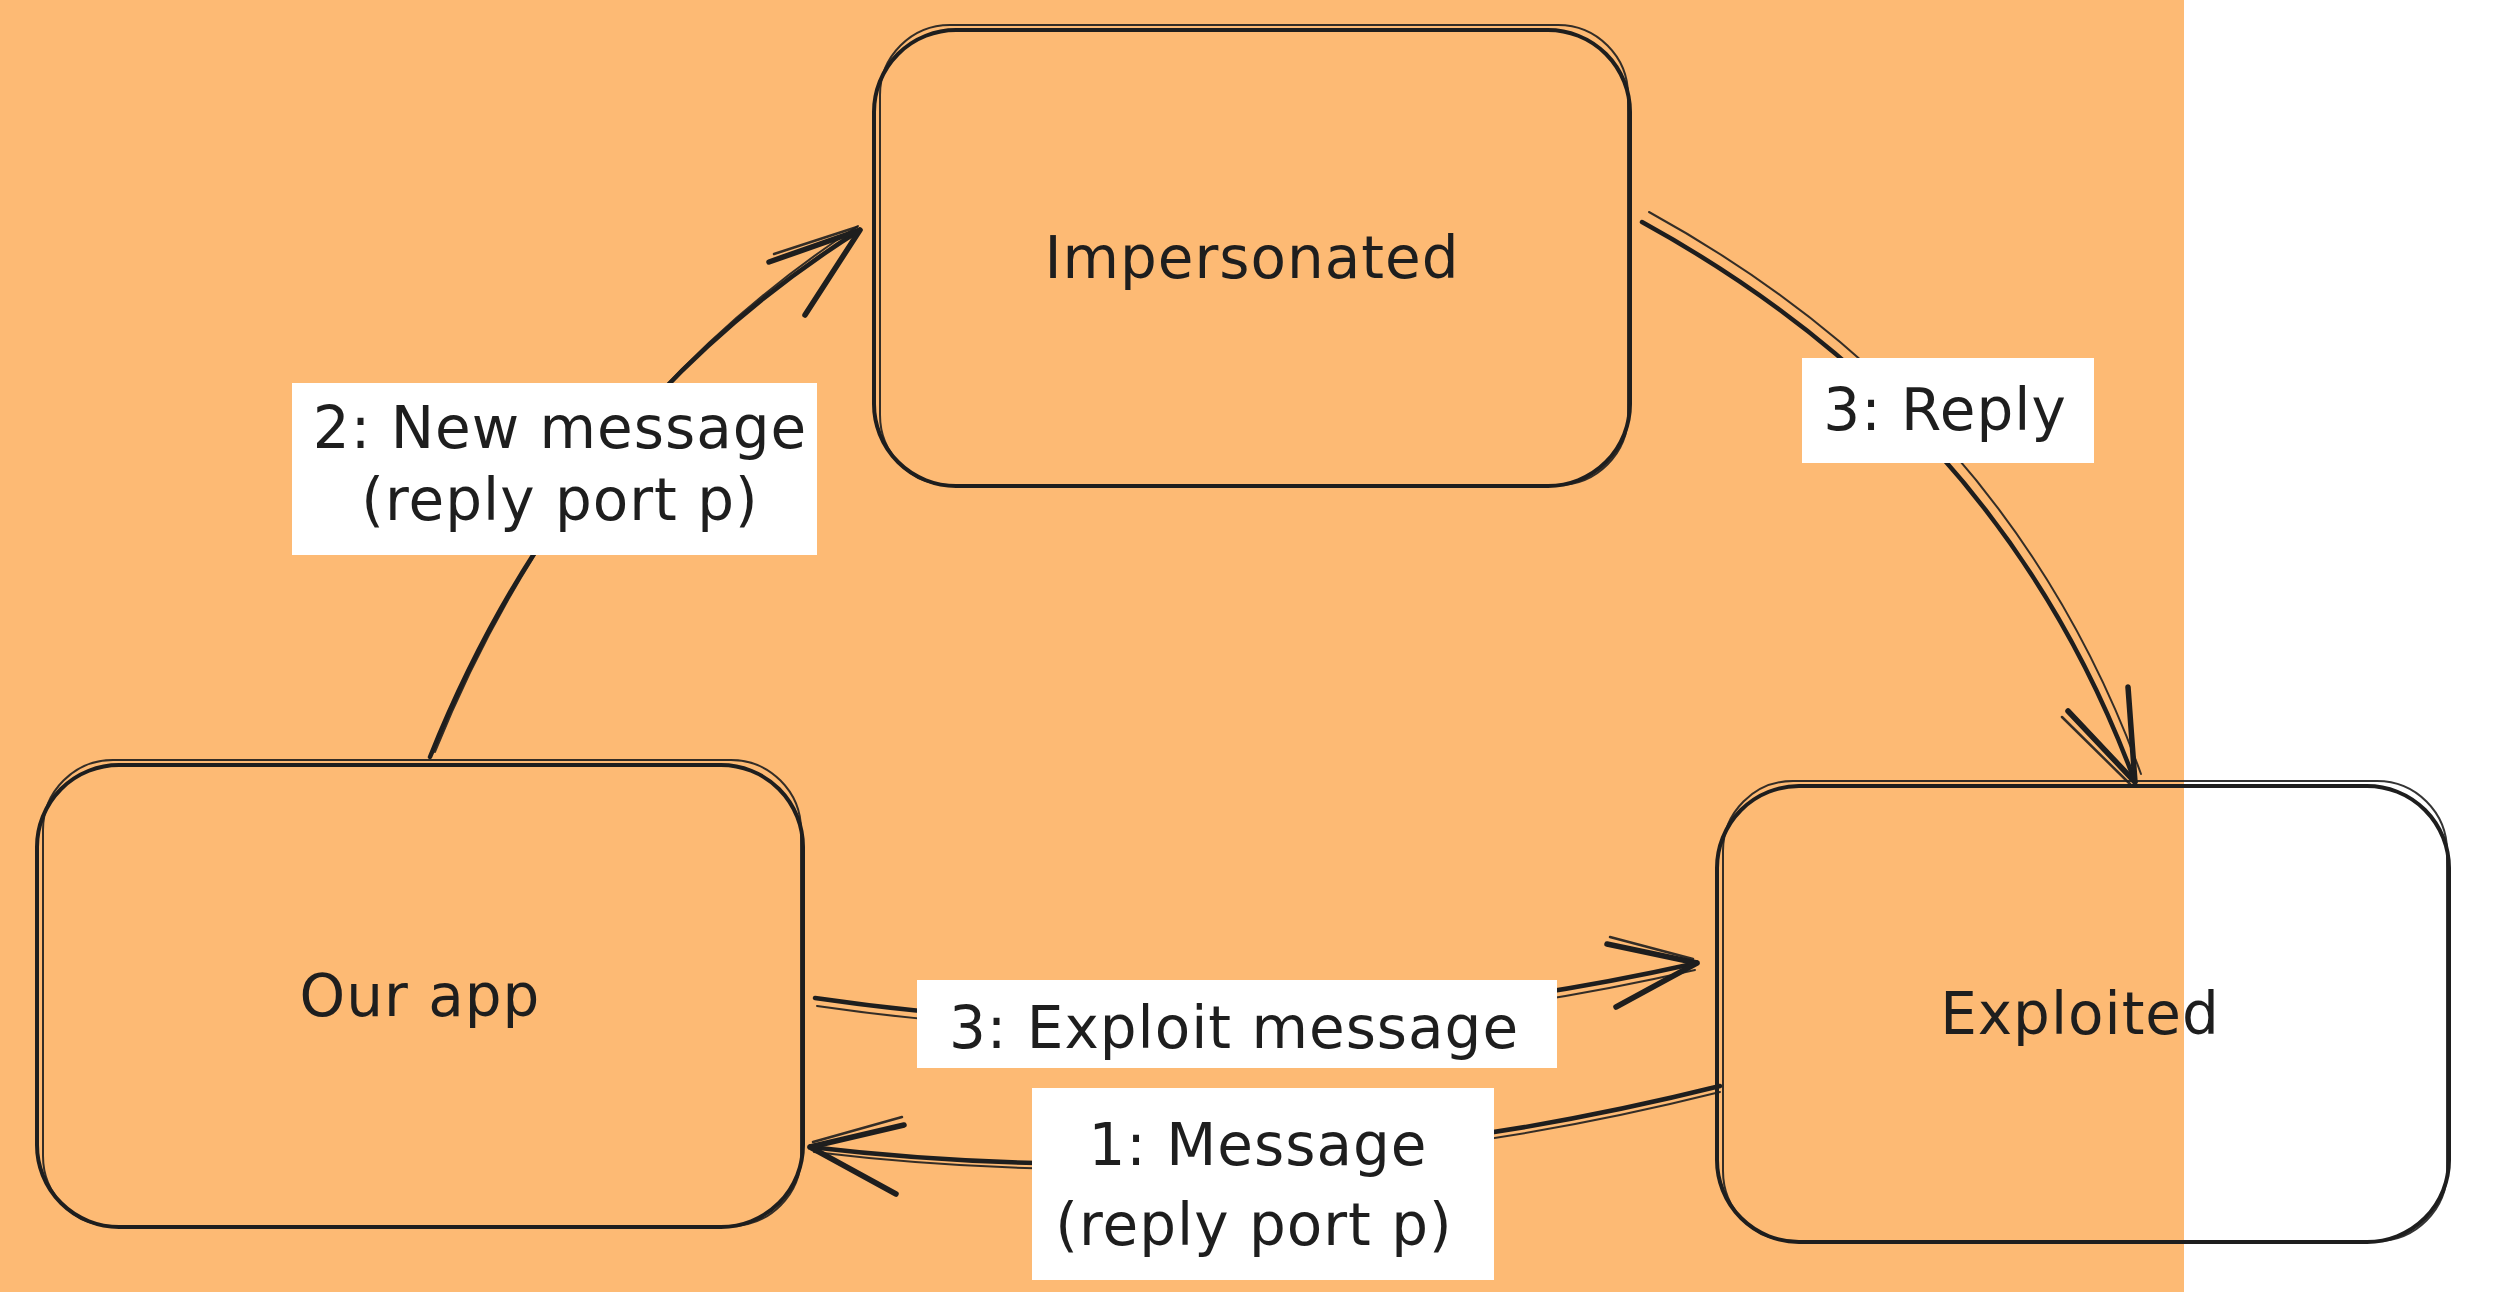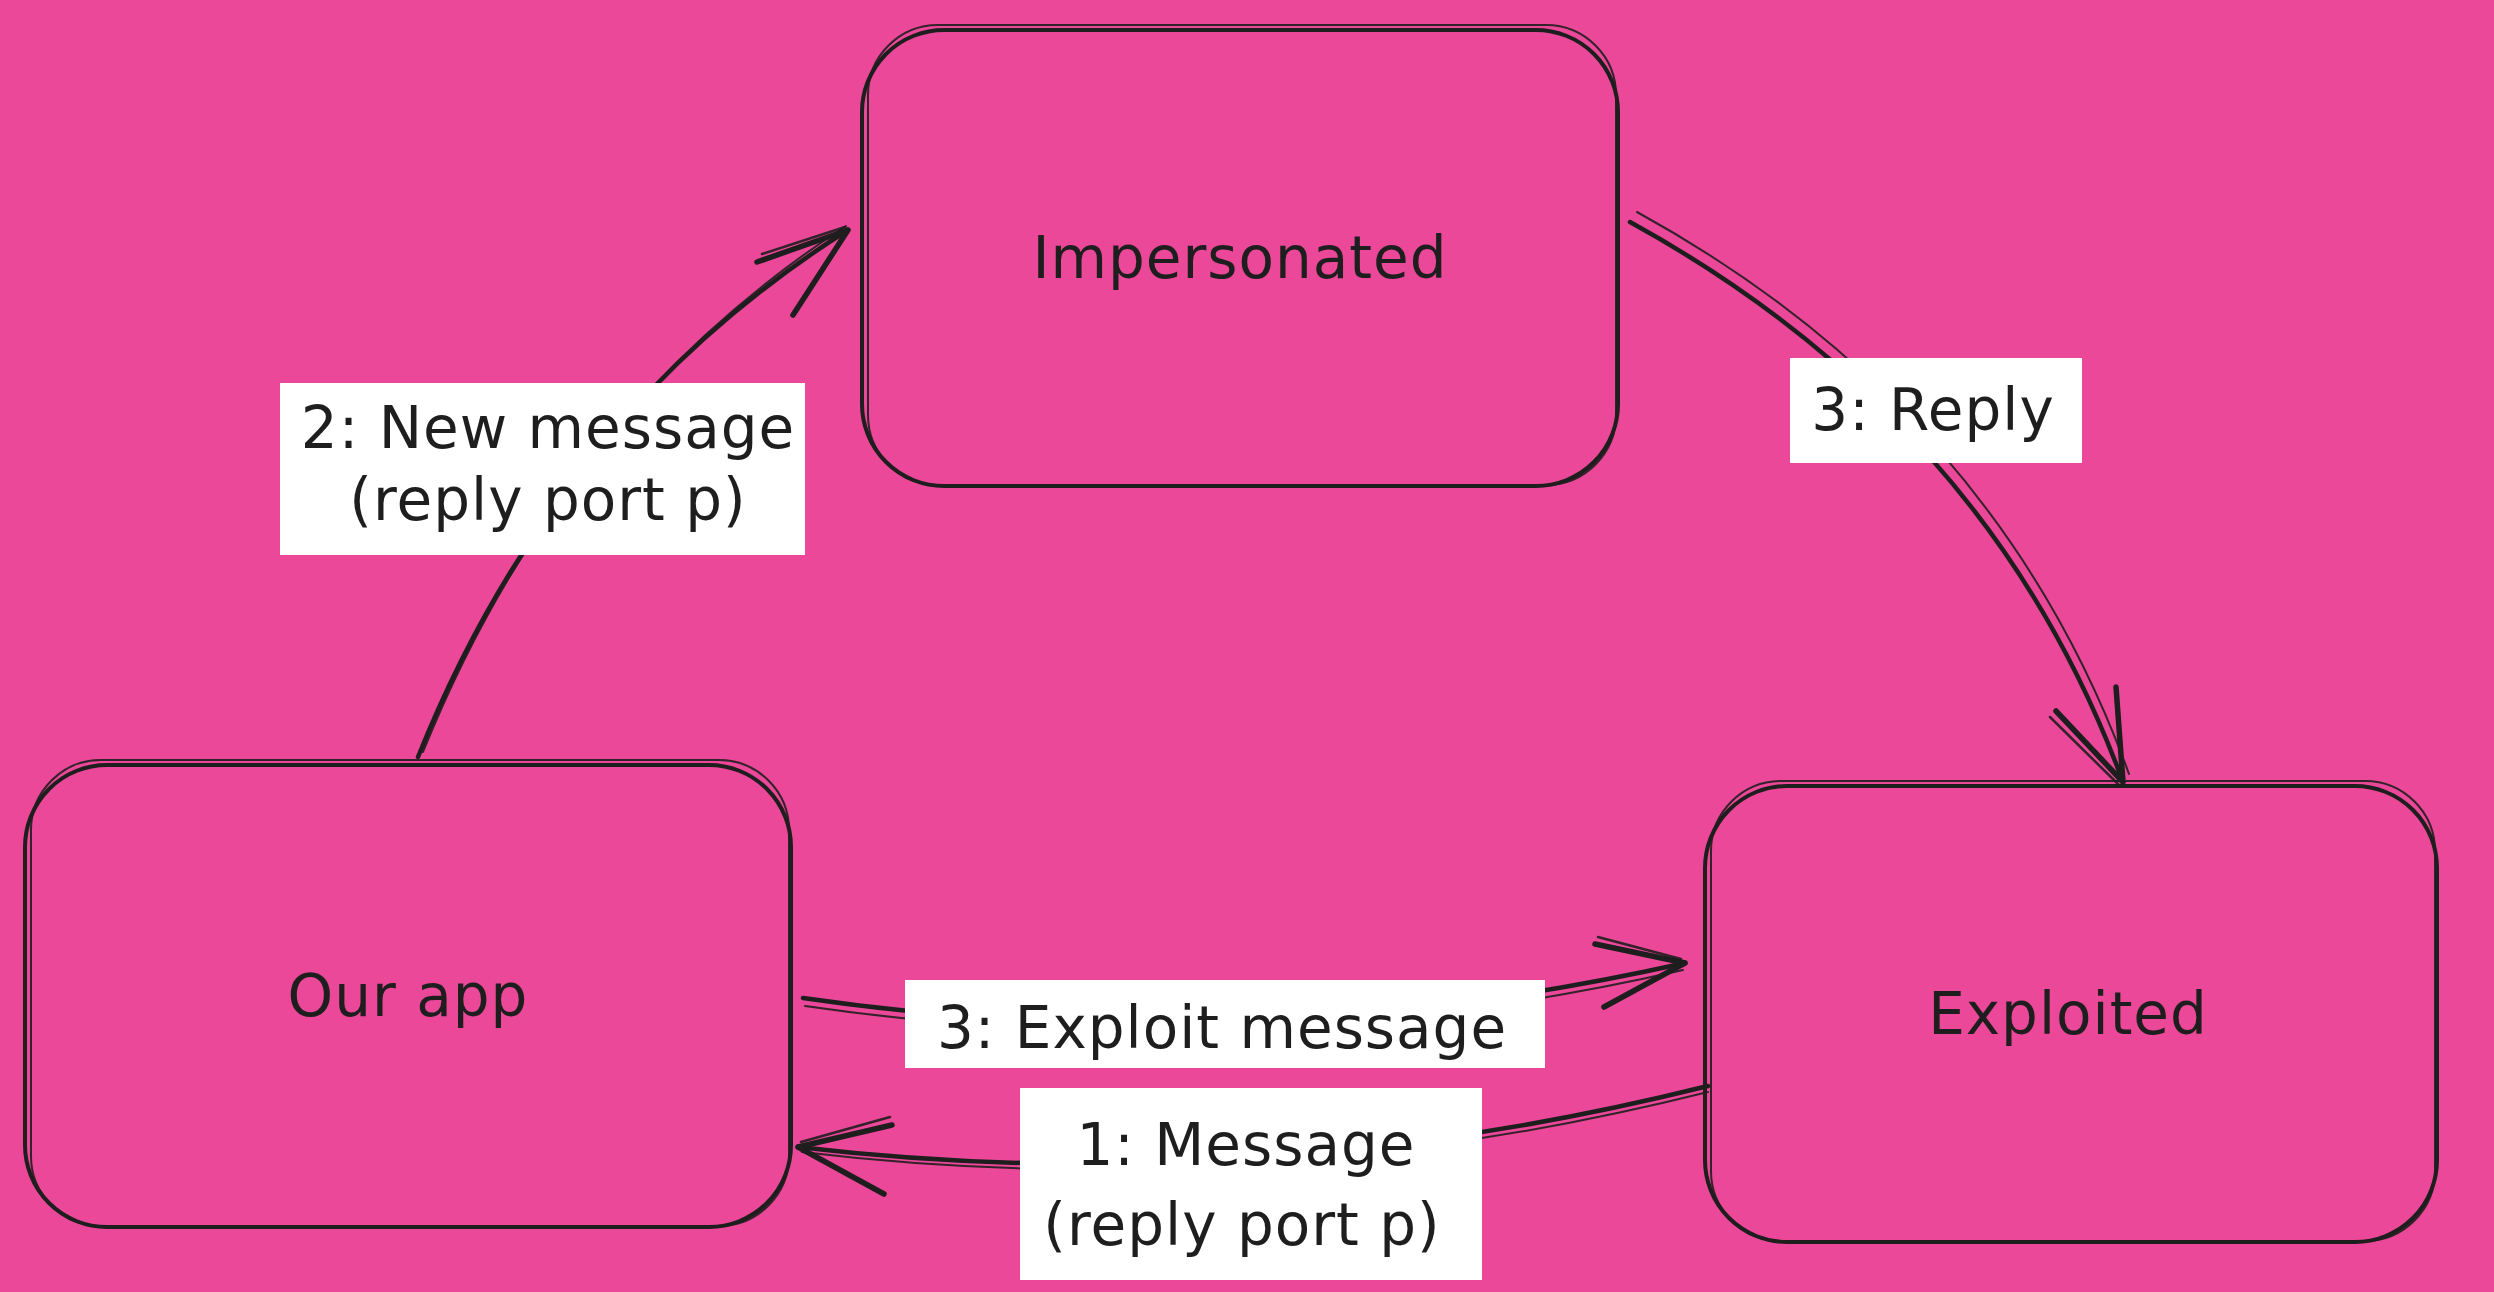--- a/index.html
+++ b/index.html
@@ -5,23 +5,24 @@
   html, body {
     margin: 0;
     padding: 0;
     background: #ffffff;
     width: 2494px;
     height: 1292px;
     overflow: hidden;
   }
   .canvas-wrap {
     position: relative;
-    width: 2494px;
+    width: 2172px;
     height: 1292px;
-    background: #ec4899;
+    background: #fdba74;
+    padding-left: 12px;
   }
   svg {
     display: block;
     font-family: "DejaVu Sans", "Liberation Sans", sans-serif;
   }
   .node-shape, .edge-shaft, .arrowhead {
     fill: none;
     stroke-linecap: round;
     stroke-linejoin: round;
   }

